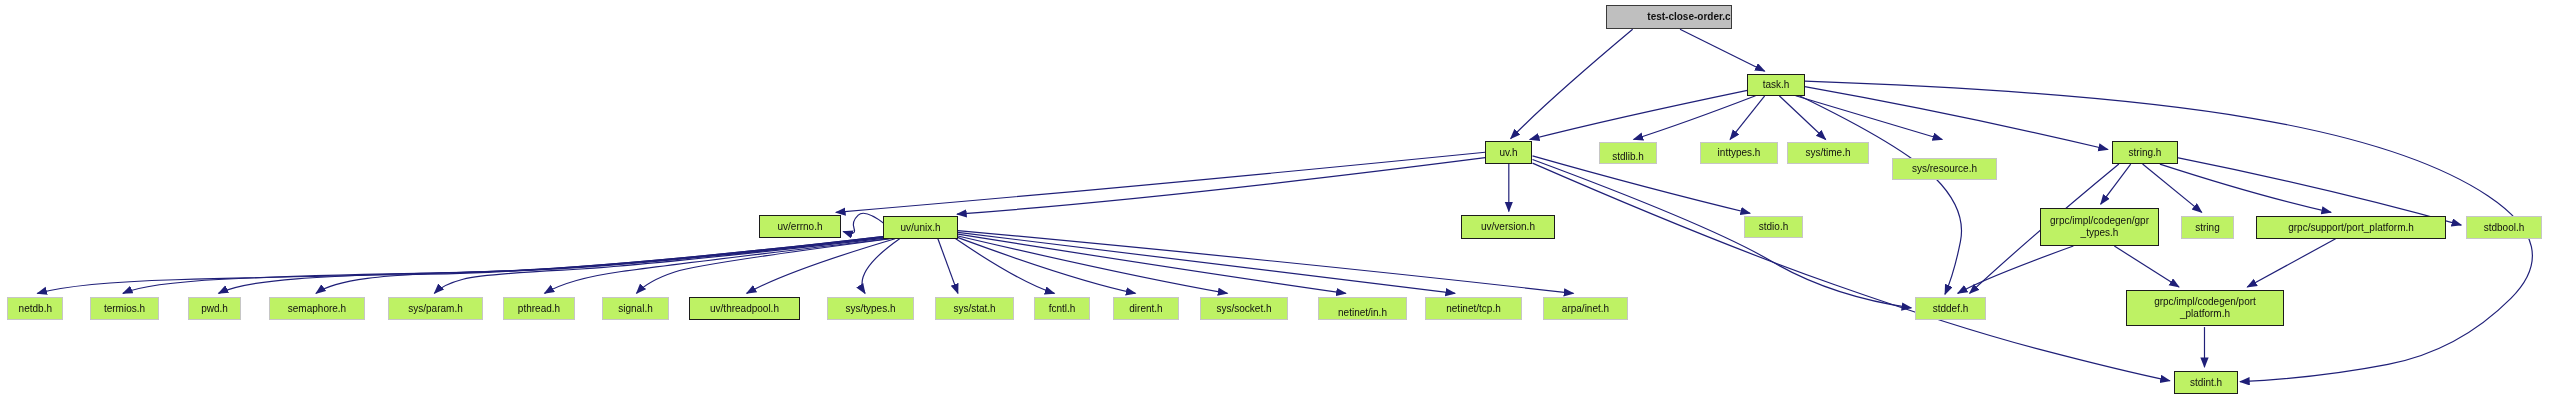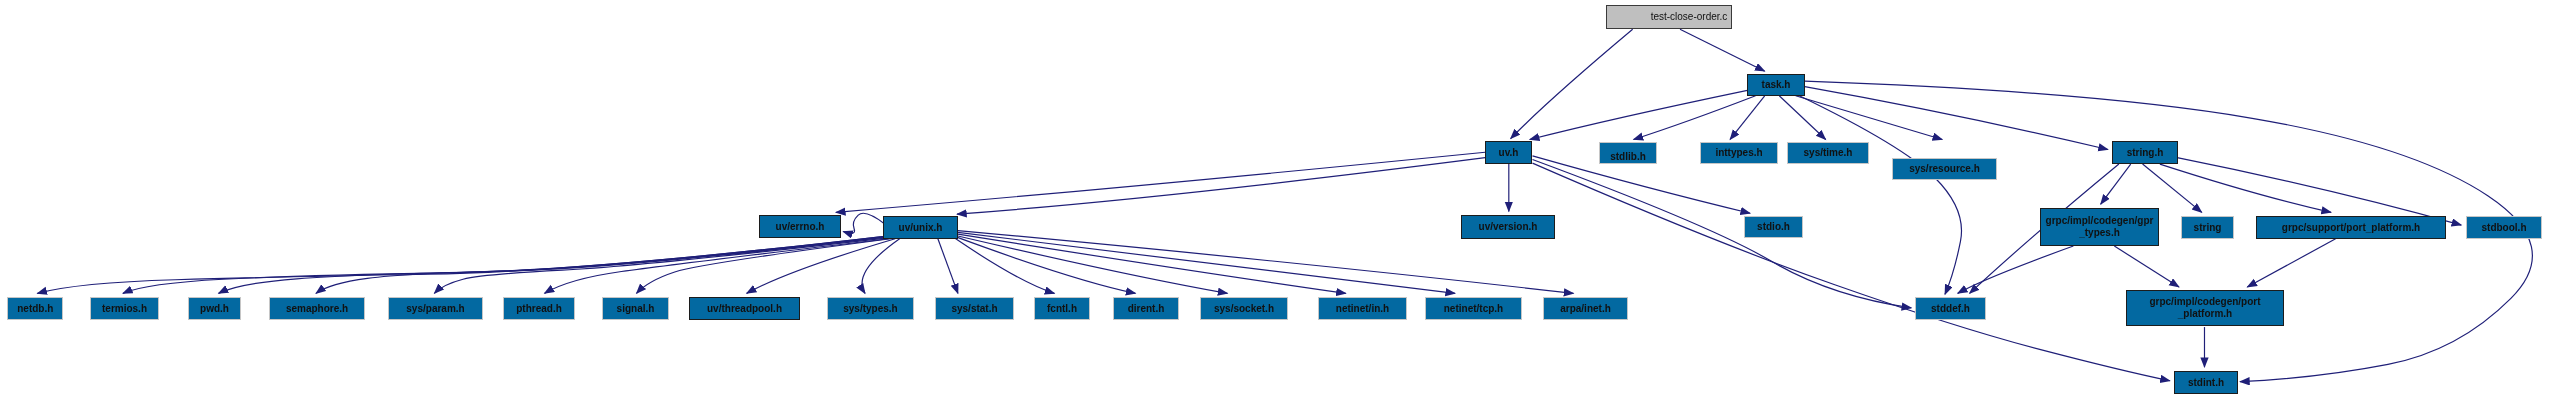--- a/index.html
+++ b/index.html
@@ -1,24 +1,24 @@
 <!DOCTYPE html>
 <html style="font-size:14.6px"><head>
 <meta charset="utf-8">
 <style>
   html,body{margin:0;padding:0;background:#ffffff;}
   #canvas{position:relative;width:2576px;height:401px;background:#ffffff;overflow:hidden;
           font-family:"Liberation Sans","DejaVu Sans",sans-serif;}
   #edges{position:absolute;left:0;top:0;width:2576px;height:401px;}
-  .node{position:absolute;box-sizing:border-box;background:#0369a1;color:#111111;
+  .node{position:absolute;box-sizing:border-box;background:#bef264;color:#111111;
         display:flex;flex-direction:column;align-items:center;justify-content:center;
-        font-size:10px;line-height:12px;text-align:center;white-space:nowrap;z-index:2;font-weight:bold;}
+        font-size:10px;line-height:12px;text-align:center;white-space:nowrap;z-index:2;}
   .node.linked{border:1.4px solid #1c1c1c;}
   .node.plain{border:0.9px solid #c6c6c6;}
-  .node.main{border:1.8px solid #3a3a3a;background:#bfbfbf;font-weight:400;padding-left:40px;}
+  .node.main{border:1.8px solid #3a3a3a;background:#bfbfbf;font-weight:700;padding-left:40px;}
 </style>
 </head>
 <body>
 
 <div id="canvas">
   <svg id="edges" xmlns="http://www.w3.org/2000/svg" viewBox="0 0 2829 440" aria-hidden="true">
     <defs>
       <marker id="arrow" markerWidth="10" markerHeight="8" refX="8.2" refY="3.5" orient="auto" markerUnits="strokeWidth">
         <path d="M0,0 L9,3.5 L0,7 Z" fill="#1f1f78"></path>
       </marker>
@@ -150,21 +150,21 @@
       </div>
       <div class="node plain" style="left: 1034px; top: 297px; width: 56px; height: 23px;">
         <span>fcntl.h</span>
       </div>
       <div class="node plain" style="left: 1113px; top: 297px; width: 66px; height: 23px;">
         <span>dirent.h</span>
       </div>
       <div class="node plain" style="left: 1200px; top: 297px; width: 88px; height: 23px;">
         <span>sys/socket.h</span>
       </div>
-      <div class="node plain" style="left: 1318px; top: 297px; width: 89px; height: 23px;">
+      <div class="node plain" style="left: 1318px; top: 297px; width: 89px; height: 23px; justify-content: flex-end;">
         <span>netinet/in.h</span>
       </div>
       <div class="node plain" style="left: 1425px; top: 297px; width: 97px; height: 23px;">
         <span>netinet/tcp.h</span>
       </div>
       <div class="node plain" style="left: 1543px; top: 297px; width: 85px; height: 23px;">
         <span>arpa/inet.h</span>
       </div>
       <div class="node plain" style="left: 1915px; top: 297px; width: 71px; height: 23px;">
         <span>stddef.h</span>

